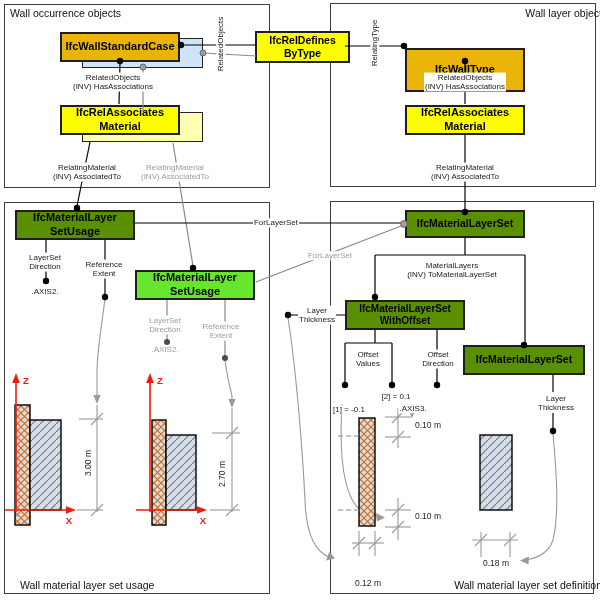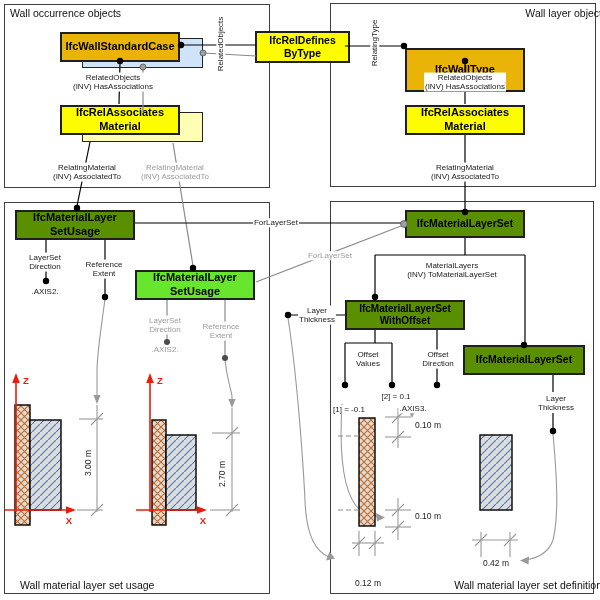--- a/index.html
+++ b/index.html
@@ -256,20 +256,20 @@
   <div class="lbl" style="left:396px;top:397px;">[2] = 0.1</div>
   <div class="lbl" style="left:413px;top:397px;margin-top:12px;">.AXIS3.</div>
   <div class="lbl" style="left:556px;top:403px;">Layer
 Thickness</div>
 
   <div class="lbl rot dim" style="left:88px;top:463px;">3.00 m</div>
   <div class="lbl rot dim" style="left:222px;top:474px;">2.70 m</div>
   <div class="lbl dim" style="left:428px;top:425px;">0.10 m</div>
   <div class="lbl dim" style="left:428px;top:516px;">0.10 m</div>
   <div class="lbl dim" style="left:368px;top:583px;">0.12 m</div>
-  <div class="lbl dim" style="left:496px;top:563px;">0.42 m</div>
+  <div class="lbl dim" style="left:496px;top:563px;">0.18 m</div>
 
   <div class="axis-lbl" style="left:26px;top:380px;">Z</div>
   <div class="axis-lbl" style="left:69px;top:520px;">X</div>
   <div class="axis-lbl" style="left:160px;top:380px;">Z</div>
   <div class="axis-lbl" style="left:203px;top:520px;">X</div>
 
 </div>
 
 </body></html>

